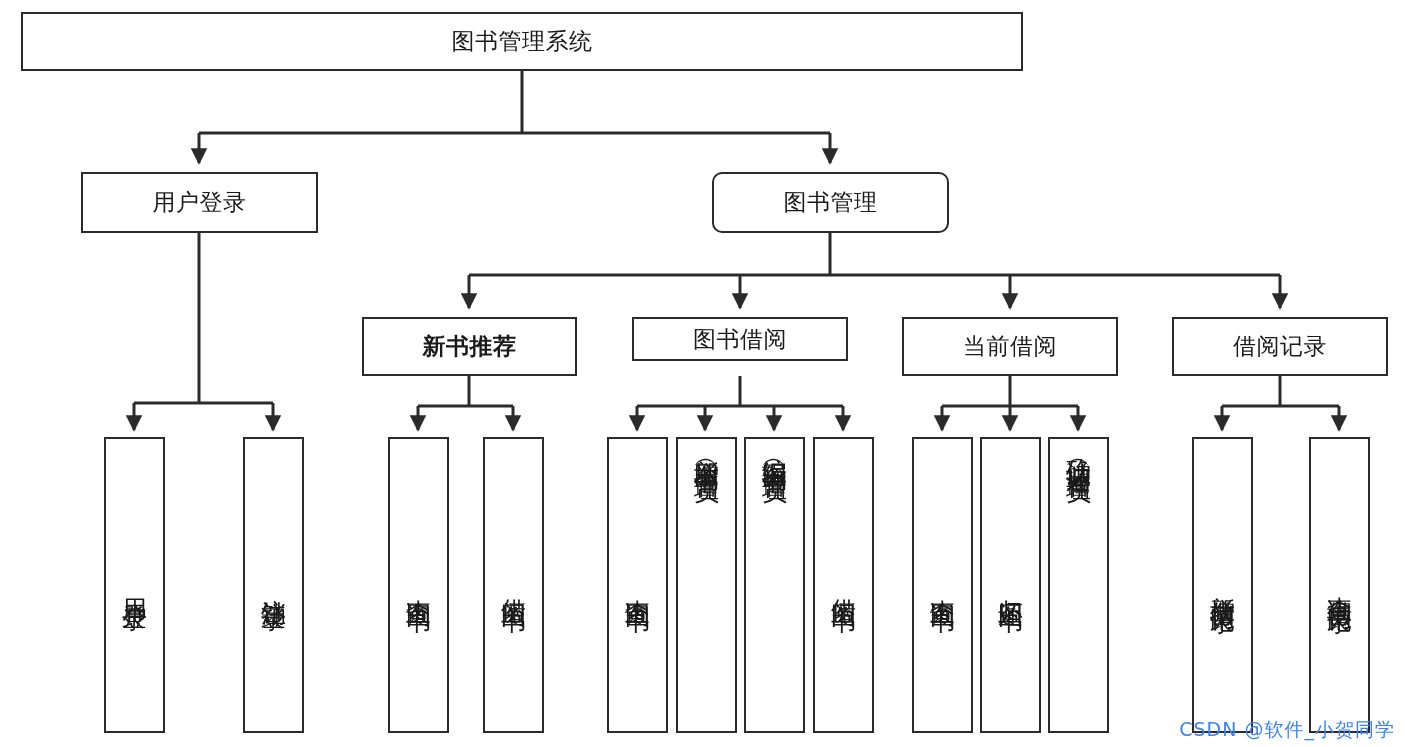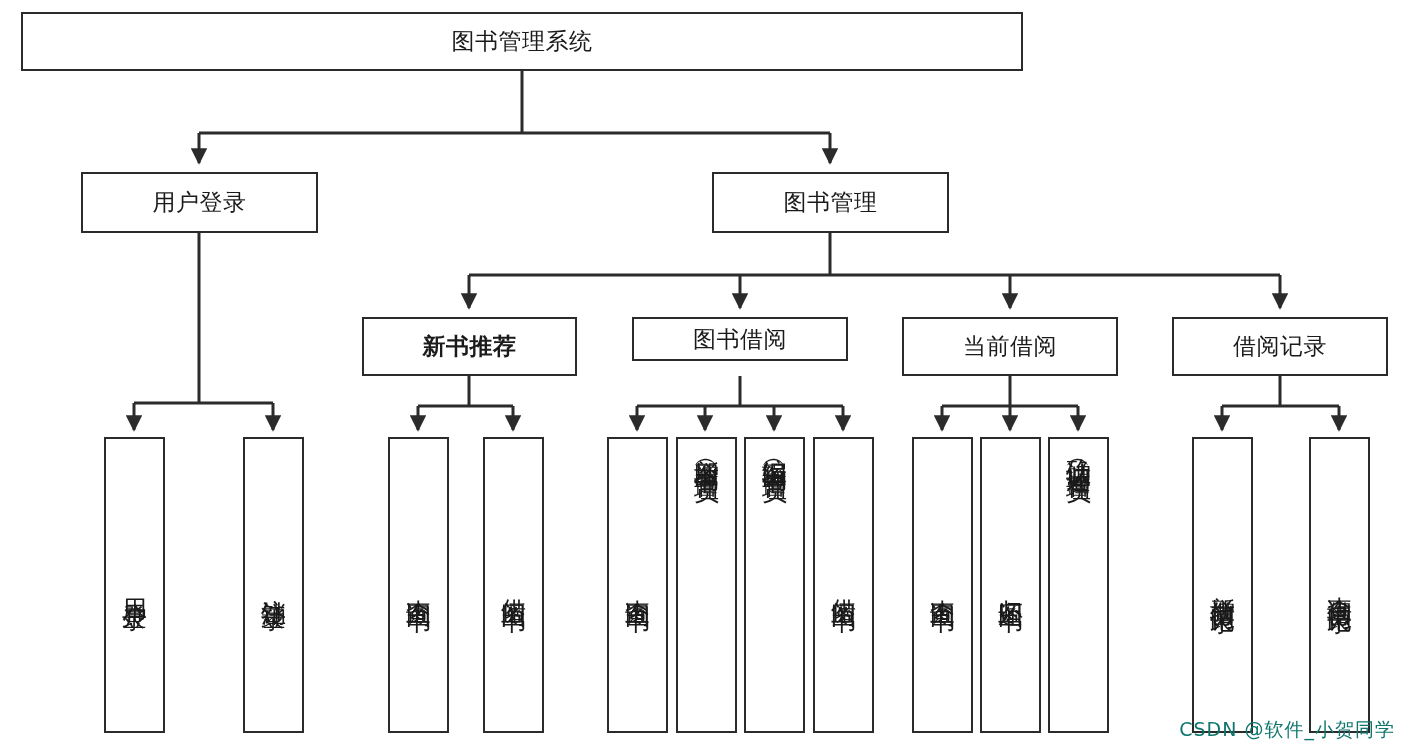--- a/index.html
+++ b/index.html
@@ -62,21 +62,21 @@
     white-space: nowrap;
   }
   .node.vert.mid {
     align-items: center;
   }
   .watermark {
     position: absolute;
     right: 10px;
     bottom: 4px;
     font-size: 19px;
-    color: #0f766e;
+    color: #3b82f6;
     letter-spacing: 1px;
     white-space: nowrap;
     font-family: "DejaVu Sans", "Liberation Sans", sans-serif;
   }
 </style>
 </head>
 <body>
 
 <div id="canvas">
 
@@ -130,21 +130,21 @@
     </g>
   </svg>
 
   <div class="node horiz" style="left:21px; top:12px; width:1002px; height:59px;">
     <span class="label">图书管理系统</span>
   </div>
 
   <div class="node horiz" style="left:81px; top:172px; width:237px; height:61px;">
     <span class="label">用户登录</span>
   </div>
-  <div class="node horiz" style="left:712px; top:172px; width:237px; height:61px;">
+  <div class="node horiz" style="left:712px; top:172px; width:237px; height:61px;border-radius:10px;">
     <span class="label">图书管理</span>
   </div>
 
   <div class="node horiz" style="left:362px; top:317px; width:215px; height:59px;font-weight:bold;">
     <span class="label">新书推荐</span>
   </div>
   <div class="node horiz" style="left:632px; top:317px; width:216px; height:44px;">
     <span class="label">图书借阅</span>
   </div>
   <div class="node horiz" style="left:1172px; top:317px; width:216px; height:59px;">

